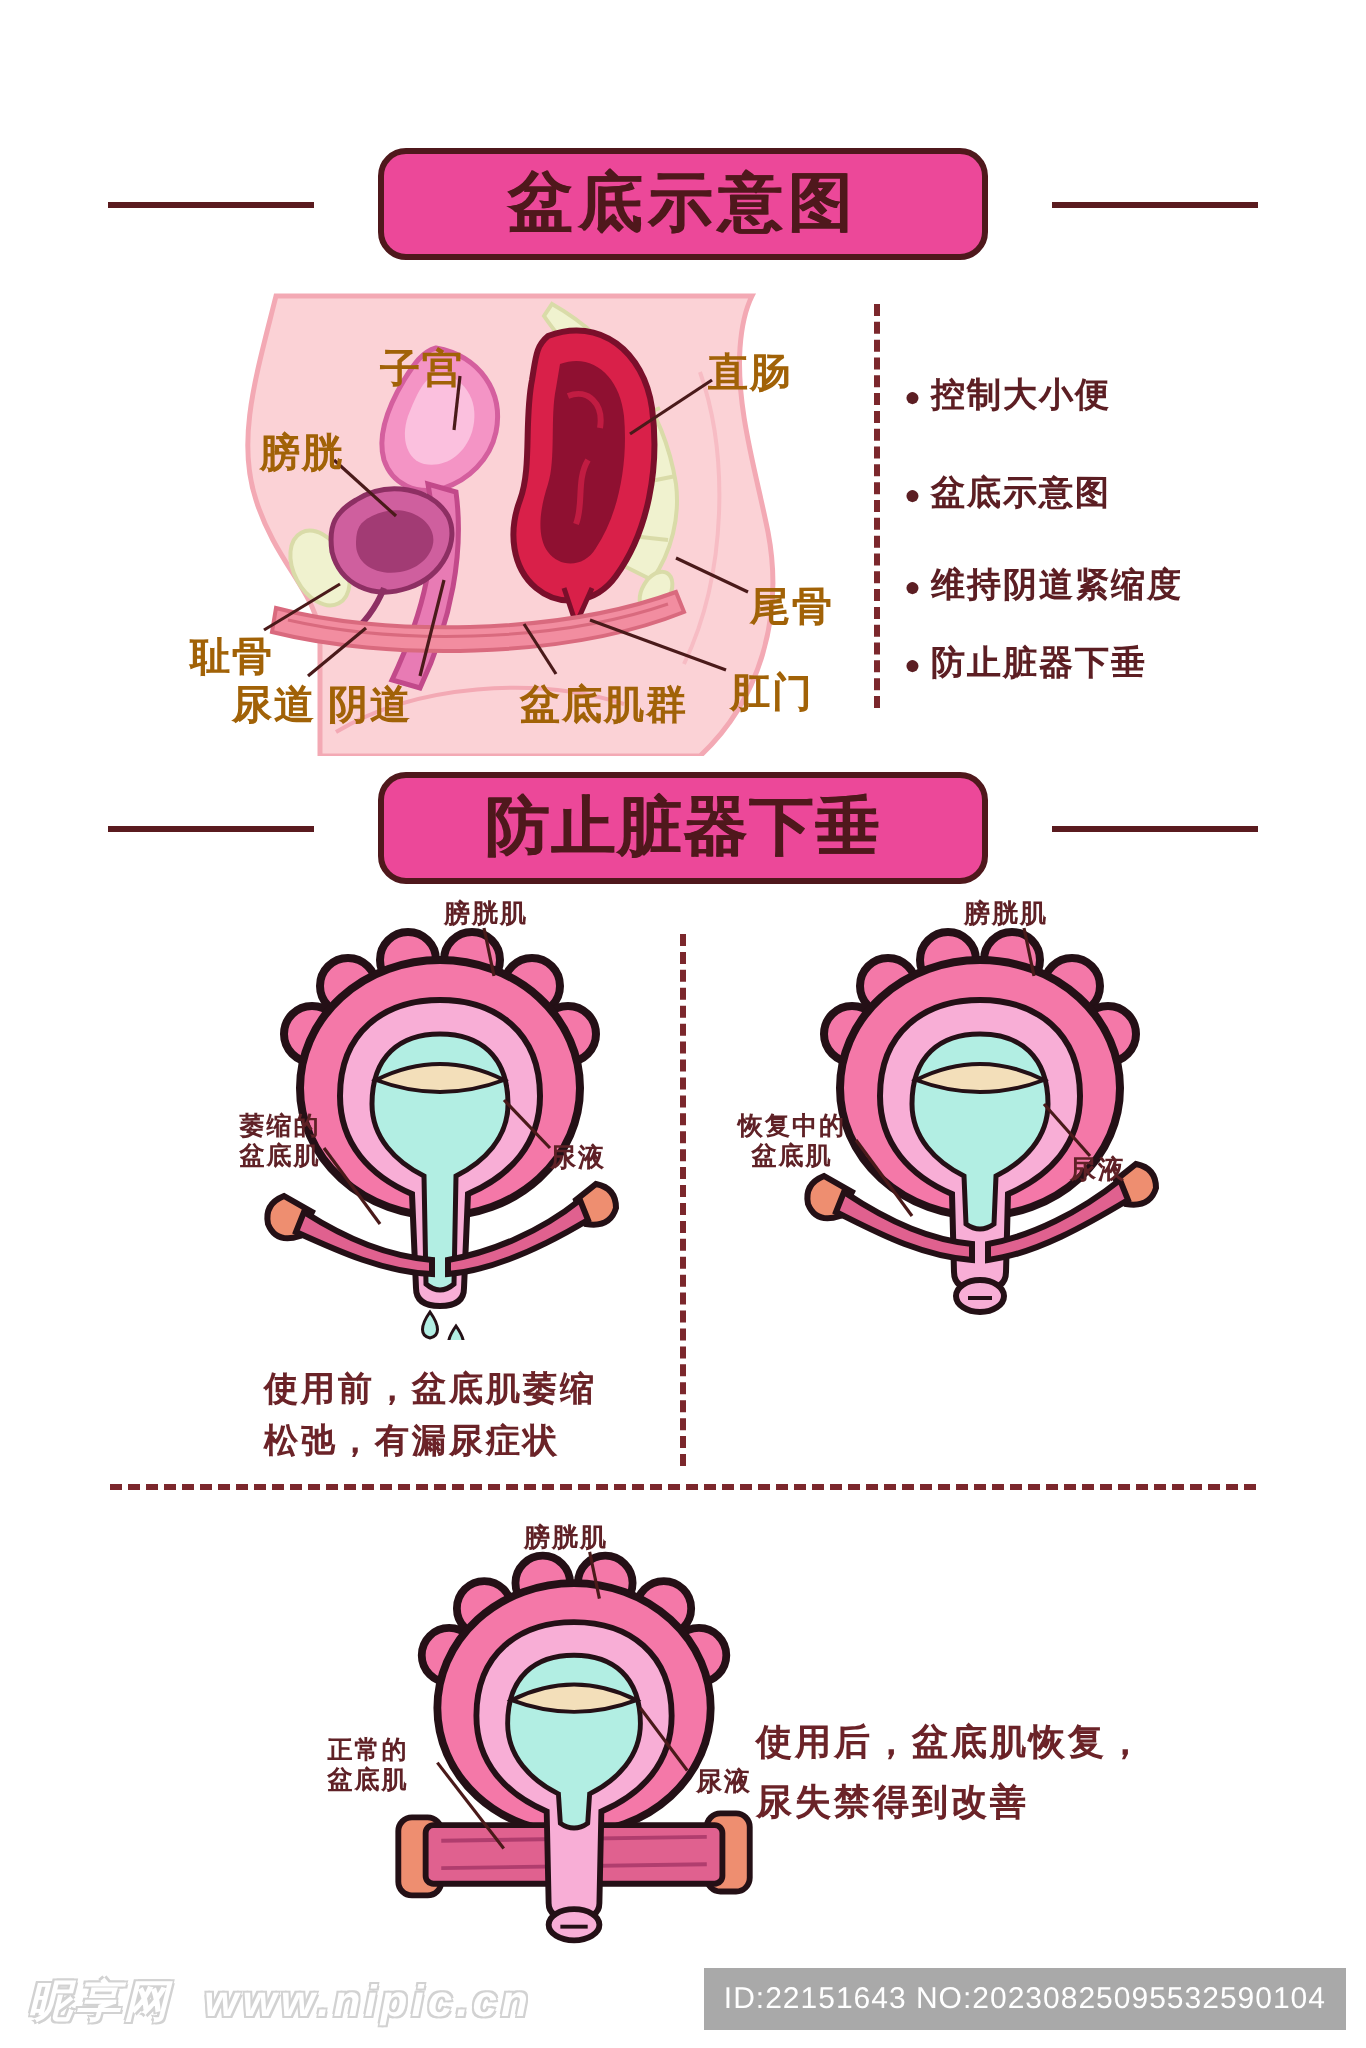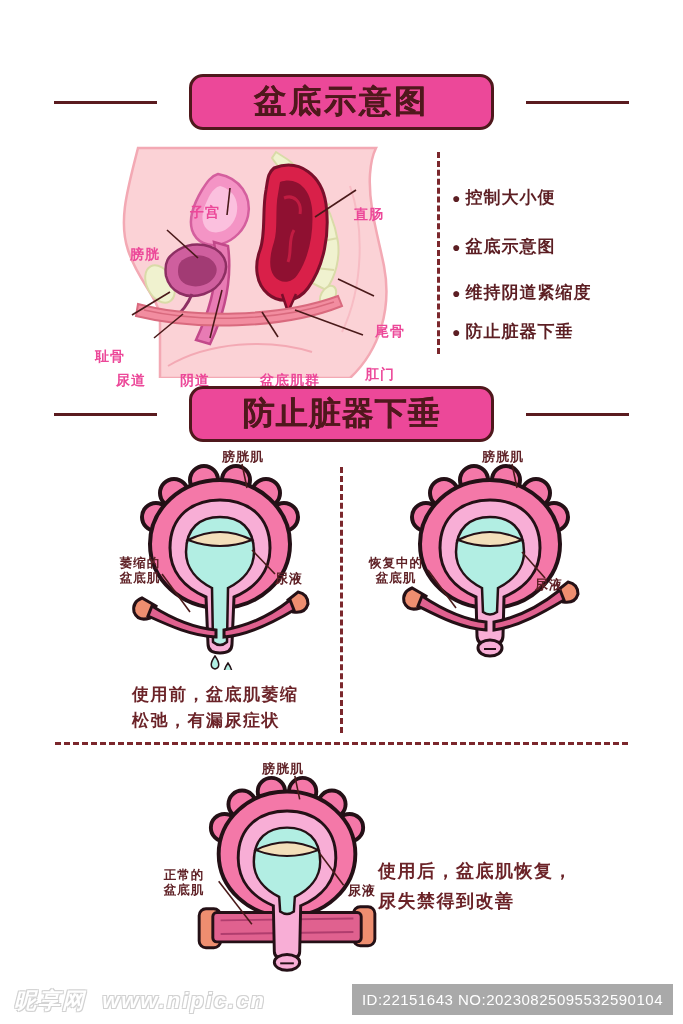--- a/index.html
+++ b/index.html
@@ -20,21 +20,21 @@
     border:3px solid #4f181c; border-radius:14px;
     display:flex; align-items:center; justify-content:center;
     background:#ec4899;
   }
   .title-text {
     font-size:32px; font-weight:bold; color:#4f181c; letter-spacing:3px;
     text-shadow:0.5px 0 #4f181c;
   }
 
   
-  .anat-label { position:absolute; font-size:14px; font-weight:bold; color:#ec4899; letter-spacing:1px;margin-top:33px; }
+  .anat-label { position:absolute; font-size:20px; font-weight:bold; color:#a16207; letter-spacing:1px; }
 
   
   .benefit { position:absolute; left:0; display:flex; align-items:center; color:#5c1e23; font-weight:bold; font-size:17px; letter-spacing:1px; }
   .benefit .dot { font-size:14px; margin-right:4px; color:#5c1e23; }
 
   
   .vdash { position:absolute; width:0; border-left:3px dashed #7b272c; }
   .hdash { position:absolute; height:0; border-top:3px dashed #7b272c; }
 
   
@@ -125,21 +125,21 @@
     <line class="ld" x1="180" y1="191" x2="164" y2="166"></line>
     <line class="ld" x1="265" y1="189" x2="197" y2="164"></line>
     <line class="ld" x1="276" y1="150" x2="240" y2="133"></line>
   </svg>
 
   <span class="anat-label" style="left:190px; top:171px;">子宫</span>
   <span class="anat-label" style="left:354px; top:173px;text-align:center;">直肠</span>
   <span class="anat-label" style="left:130px; top:213px;font-family:Liberation Mono, monospace;">膀胱</span>
   <span class="anat-label" style="left:95px;  top:315px;">耻骨</span>
   <span class="anat-label" style="left:116px; top:339px;">尿道</span>
-  <span class="anat-label" style="left:180px; top:339px;">阴道</span>
+  <span class="anat-label" style="left:164px; top:339px;">阴道</span>
   <span class="anat-label" style="left:260px; top:339px;">盆底肌群</span>
   <span class="anat-label" style="left:375px; top:290px;">尾骨</span>
   <span class="anat-label" style="left:365px; top:333px;">肛门</span>
 
   <div class="vdash" style="left:437px; top:152px; height:202px;"></div>
 
   <div class="abs" style="left:452px; top:186px; width:220px; height:165px;">
     <div class="benefit" style="top:0;">
       <span class="dot">●</span>
       <span>控制大小便</span>

